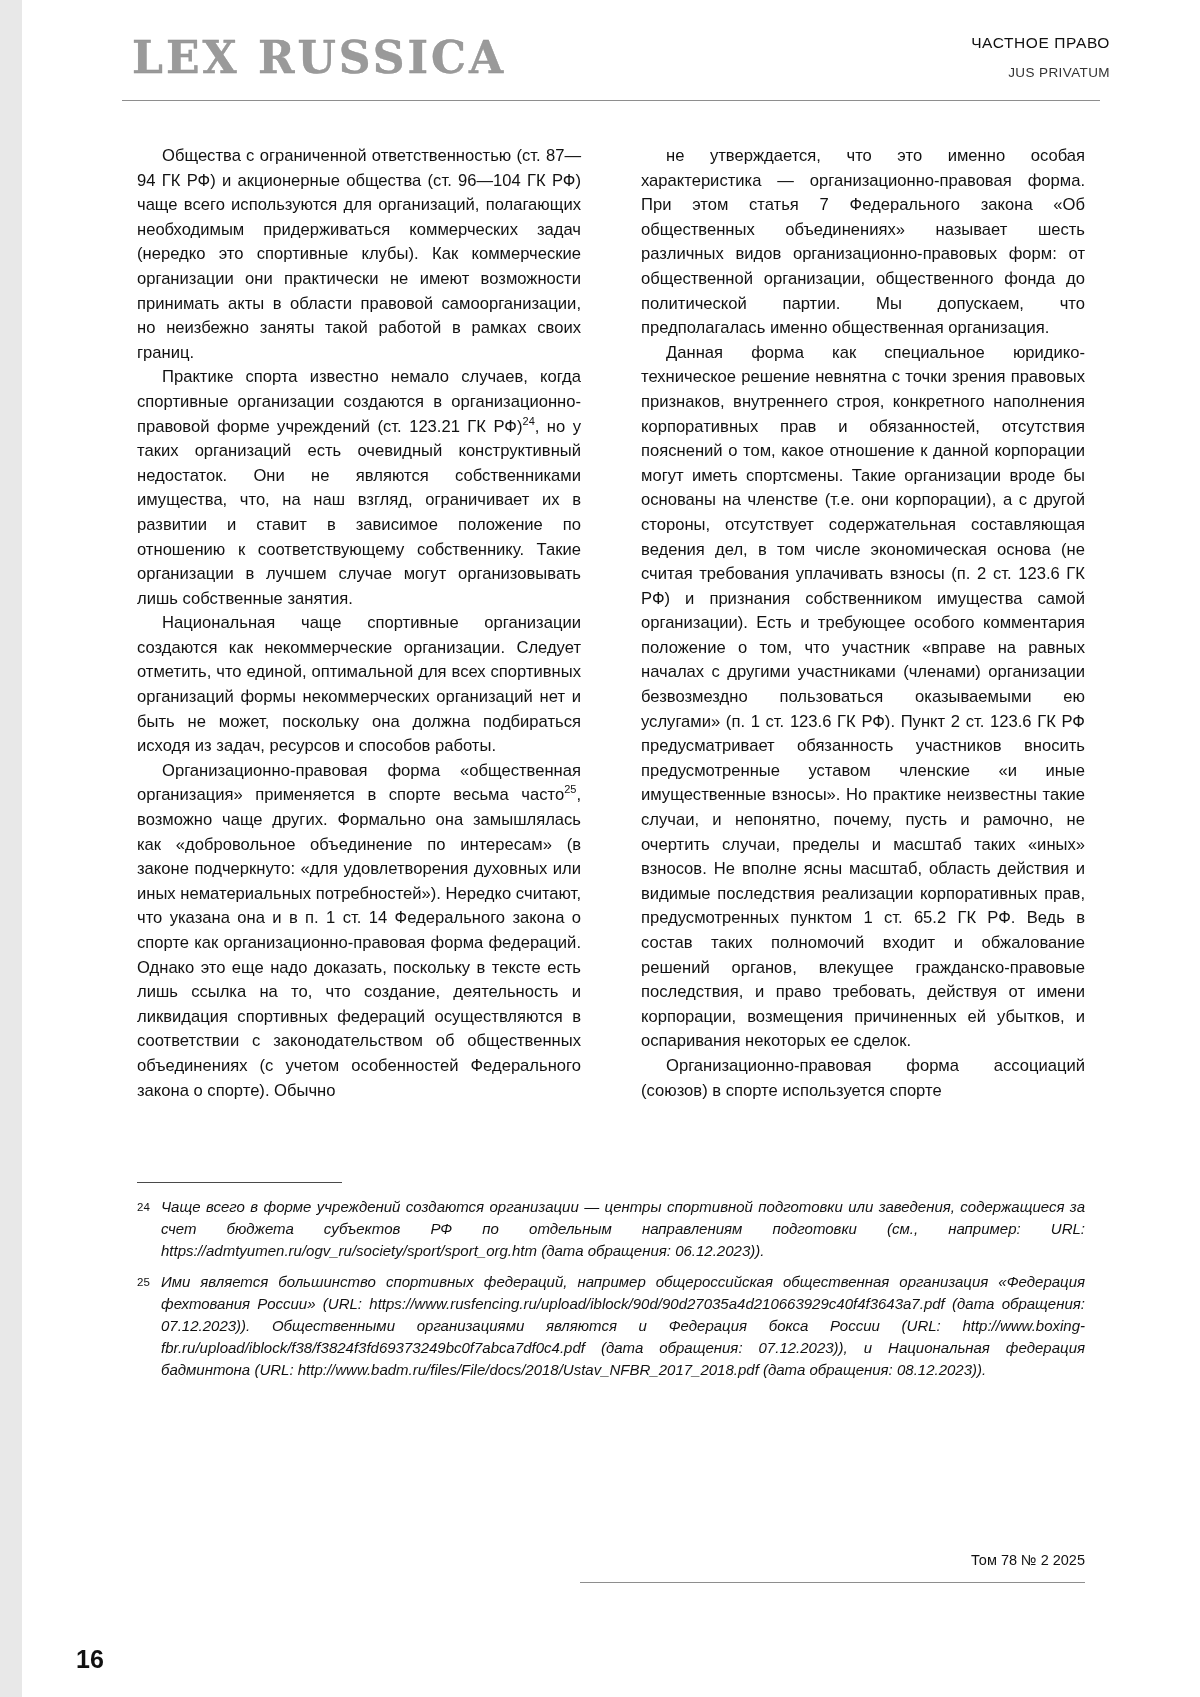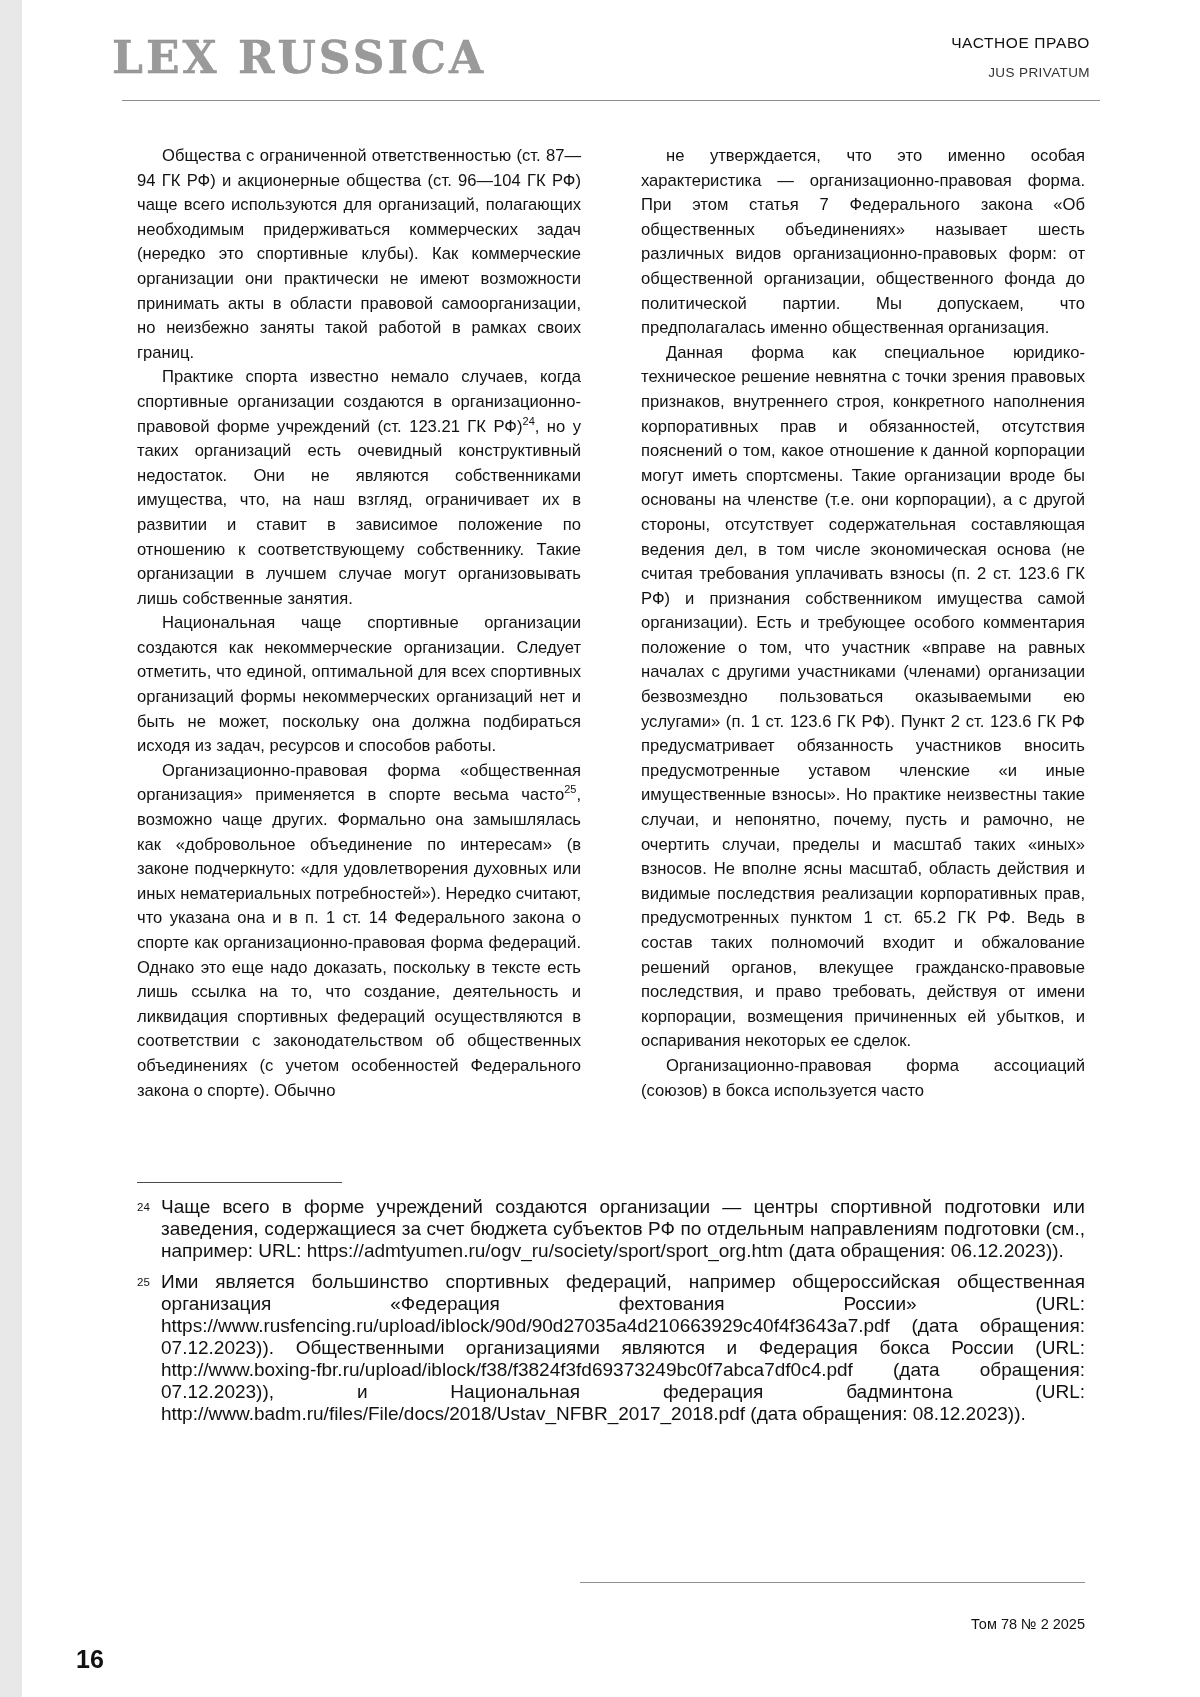--- a/index.html
+++ b/index.html
@@ -26,21 +26,21 @@
     left: 0;
     top: 0;
     width: 22px;
     height: 1697px;
     background: #e8e8e8;
   }
 
   
   .header {
     position: absolute;
-    left: 112px;
+    left: 132px;
     top: 24px;
     width: 978px;
     height: 74px;
   }
   .masthead {
     position: absolute;
     left: 0;
     top: 8px;
     font-family: "DejaVu Serif", serif;
     font-size: 44px;
@@ -127,24 +127,25 @@
   .fn-num {
     width: 24px;
     flex: 0 0 24px;
     font-size: 11.5px;
     line-height: 22px;
     vertical-align: super;
     color: #111;
   }
   .fn-text {
     flex: 1;
-    font-size: 19px;
+    font-size: 15px;
     line-height: 22px;
     text-align: justify;
     color: #111;
+    font-style: italic;
   }
 
   
   .footer-rule {
     position: absolute;
     left: 580px;
     top: 1582px;
     width: 505px;
     height: 1px;
     background: #8e8e8e;
@@ -154,21 +155,21 @@
     left: 76px;
     top: 1608px;
     font-size: 25px;
     font-weight: 700;
     color: #111;
     margin-top: 37px;
   }
   .issue {
     position: absolute;
     right: 115px;
-    top: 1616px;
+    top: 1552px;
     font-size: 14.5px;
     color: #111;
   }
 </style>
 </head>
 <body>
 
 <div class="page">
 
   <div class="gutter"></div>
@@ -185,21 +186,21 @@
   <div class="columns">
     <div class="col">
       <p>Общества с ограниченной ответственностью (ст. 87—94 ГК РФ) и акционерные общества (ст. 96—104 ГК РФ) чаще всего используются для организаций, полагающих необходимым придерживаться коммерческих задач (нередко это спортивные клубы). Как коммерческие организации они практически не имеют возможности принимать акты в области правовой самоорганизации, но неизбежно заняты такой работой в рамках своих границ.</p>
       <p>Практике спорта известно немало случаев, когда спортивные организации создаются в организационно-правовой форме учреждений (ст. 123.21 ГК РФ)<sup>24</sup>, но у таких организаций есть очевидный конструктивный недостаток. Они не являются собственниками имущества, что, на наш взгляд, ограничивает их в развитии и ставит в зависимое положение по отношению к соответствующему собственнику. Такие организации в лучшем случае могут организовывать лишь собственные занятия.</p>
       <p>Национальная чаще спортивные организации создаются как некоммерческие организации. Следует отметить, что единой, оптимальной для всех спортивных организаций формы некоммерческих организаций нет и быть не может, поскольку она должна подбираться исходя из задач, ресурсов и способов работы.</p>
       <p>Организационно-правовая форма «общественная организация» применяется в спорте весьма часто<sup>25</sup>, возможно чаще других. Формально она замышлялась как «добровольное объединение по интересам» (в законе подчеркнуто: «для удовлетворения духовных или иных нематериальных потребностей»). Нередко считают, что указана она и в п. 1 ст. 14 Федерального закона о спорте как организационно-правовая форма федераций. Однако это еще надо доказать, поскольку в тексте есть лишь ссылка на то, что создание, деятельность и ликвидация спортивных федераций осуществляются в соответствии с законодательством об общественных объединениях (с учетом особенностей Федерального закона о спорте). Обычно</p>
     </div>
     <div class="col">
       <p>не утверждается, что это именно особая характеристика — организационно-правовая форма. При этом статья 7 Федерального закона «Об общественных объединениях» называет шесть различных видов организационно-правовых форм: от общественной организации, общественного фонда до политической партии. Мы допускаем, что предполагалась именно общественная организация.</p>
       <p>Данная форма как специальное юридико-техническое решение невнятна с точки зрения правовых признаков, внутреннего строя, конкретного наполнения корпоративных прав и обязанностей, отсутствия пояснений о том, какое отношение к данной корпорации могут иметь спортсмены. Такие организации вроде бы основаны на членстве (т.е. они корпорации), а с другой стороны, отсутствует содержательная составляющая ведения дел, в том числе экономическая основа (не считая требования уплачивать взносы (п. 2 ст. 123.6 ГК РФ) и признания собственником имущества самой организации). Есть и требующее особого комментария положение о том, что участник «вправе на равных началах с другими участниками (членами) организации безвозмездно пользоваться оказываемыми ею услугами» (п. 1 ст. 123.6 ГК РФ). Пункт 2 ст. 123.6 ГК РФ предусматривает обязанность участников вносить предусмотренные уставом членские «и иные имущественные взносы». Но практике неизвестны такие случаи, и непонятно, почему, пусть и рамочно, не очертить случаи, пределы и масштаб таких «иных» взносов. Не вполне ясны масштаб, область действия и видимые последствия реализации корпоративных прав, предусмотренных пунктом 1 ст. 65.2 ГК РФ. Ведь в состав таких полномочий входит и обжалование решений органов, влекущее гражданско-правовые последствия, и право требовать, действуя от имени корпорации, возмещения причиненных ей убытков, и оспаривания некоторых ее сделок.</p>
-      <p>Организационно-правовая форма ассоциаций (союзов) в бокса используется часто</p>
+      <p>Организационно-правовая форма ассоциаций (союзов) в спорте используется спорте</p>
     </div>
   </div>
 
   <div class="fn-rule"></div>
   <div class="footnotes">
     <div class="fn">
       <div class="fn-num">24</div>
       <div class="fn-text">Чаще всего в форме учреждений создаются организации — центры спортивной подготовки или заведения, содержащиеся за счет бюджета субъектов РФ по отдельным направлениям подготовки (см., например: URL: https://admtyumen.ru/ogv_ru/society/sport/sport_org.htm (дата обращения: 06.12.2023)).</div>
     </div>
     <div class="fn">

